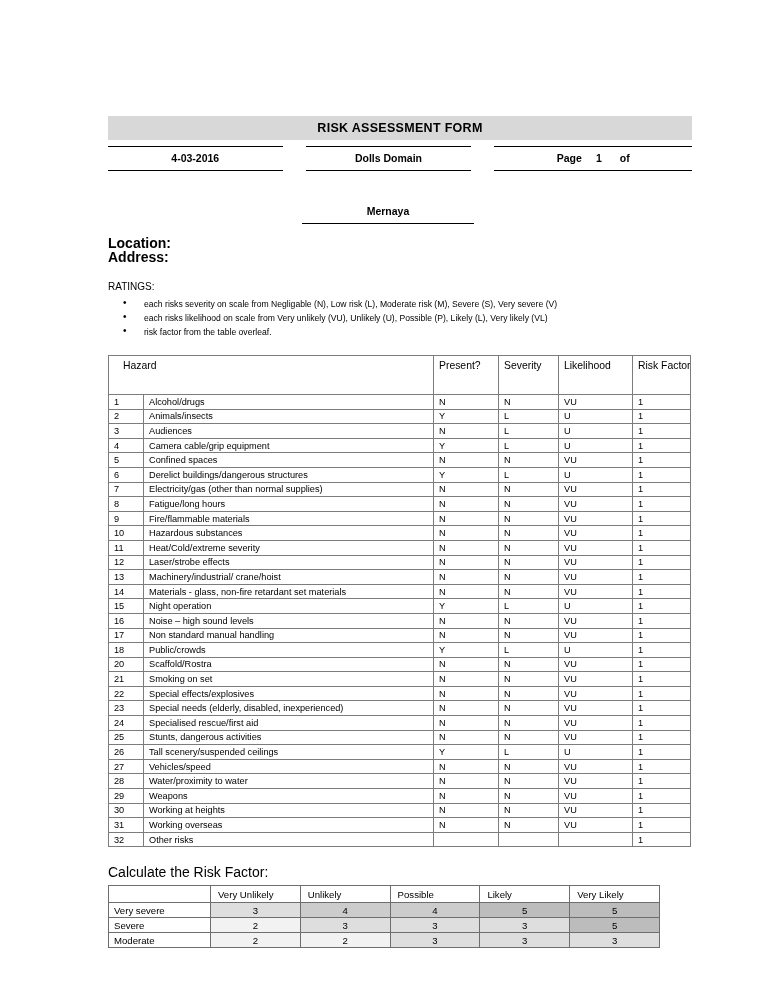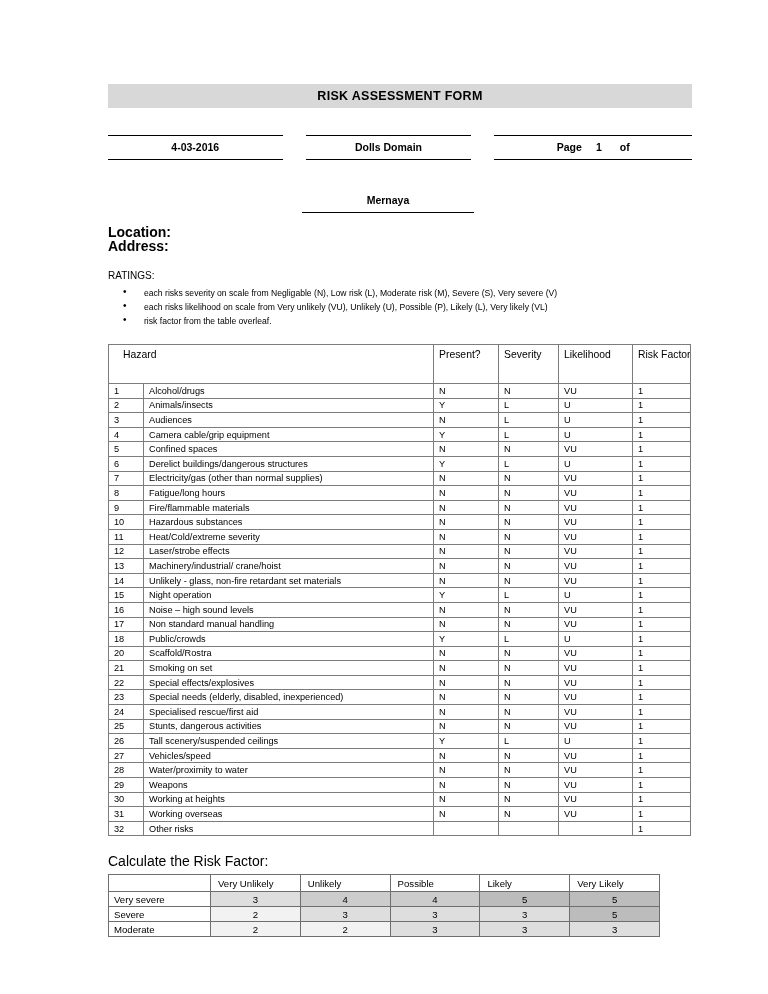--- a/index.html
+++ b/index.html
@@ -16,39 +16,39 @@
   }
   .page {
     position: relative;
     width: 768px;
     height: 994px;
     background: #ffffff;
   }
   .sheet {
     position: absolute;
     left: 108px;
-    top: 84px;
+    top: 116px;
     width: 584px;
   }
 
   
   .title-bar {
     background: #d8d8d8;
     height: 24px;
     line-height: 24px;
     text-align: center;
     font-weight: bold;
     font-size: 12.5px;
     letter-spacing: 0.3px;
   }
 
   
   .hdr-row {
     display: flex;
-    margin-top: 27px;
+    margin-top: 6px;
     gap: 6px;
   }
   .hdr-cell {
     position: relative;
     box-sizing: border-box;
   }
   .hdr-cell.c1 { width: 182px; }
   .hdr-cell.c-gap { width: 12px; }
   .hdr-cell.c2 { width: 172px; }
   .hdr-cell.c3 { width: 206px; }
@@ -363,21 +363,21 @@
           <tr>
             <td class="num-cell">13</td>
             <td class="haz-cell">Machinery/industrial/ crane/hoist</td>
             <td>N</td>
             <td>N</td>
             <td>VU</td>
             <td>1</td>
           </tr>
           <tr>
             <td class="num-cell">14</td>
-            <td class="haz-cell">Unlikely - glass, non-fire retardant set materials</td>
+            <td class="haz-cell">Materials - glass, non-fire retardant set materials</td>
             <td>N</td>
             <td>N</td>
             <td>VU</td>
             <td>1</td>
           </tr>
           <tr>
             <td class="num-cell">15</td>
             <td class="haz-cell">Night operation</td>
             <td>Y</td>
             <td>L</td>

